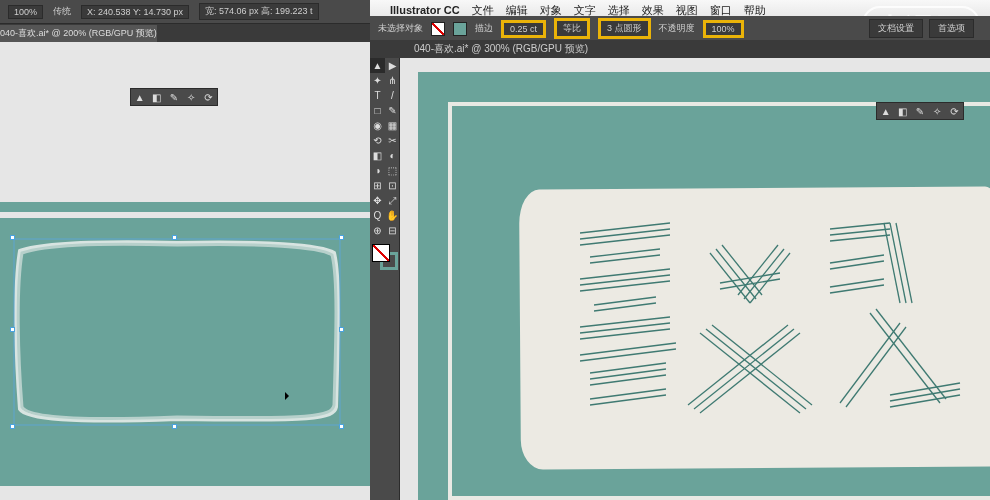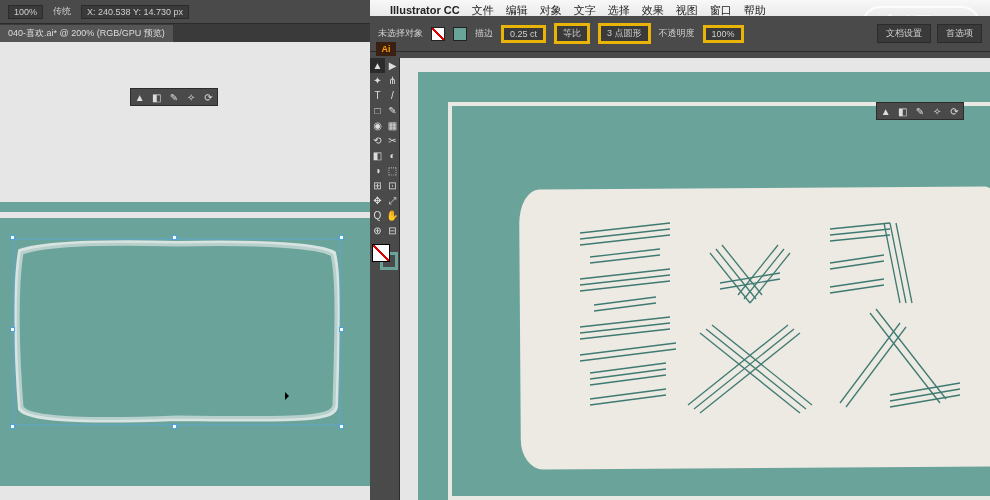--- a/index.html
+++ b/index.html
@@ -30,21 +30,21 @@
   position: absolute; left: 0; top: 0; right: 0; height: 24px;
   background: #4a4a4a; border-bottom: 1px solid #2b2b2b;
   display: flex; align-items: center; gap: 10px; padding: 0 8px;
   color: #cfcfcf; font-size: 9px;
 }
 .win-left .optbar .chip { background: #3a3a3a; padding: 1px 5px; border: 1px solid #2b2b2b; }
 .win-left .tabbar {
   position: absolute; left: 0; top: 24px; right: 0; height: 18px;
   background: #3a3a3a; display: flex; align-items: center;
 }
-.win-left .tab { background: #555; padding: 2px 8px; font-size: 9px; color: #ddd; }
+.win-left .tab { background: #555; padding: 2px 0; font-size: 9px; color: #ddd; }
 .win-left .canvas {
   position: absolute; left: 0; top: 42px; right: 0; bottom: 0;
   background: #e6e6e6; overflow: hidden;
 }
 
 .left-green-top { position: absolute; left: 0; top: 160px; right: 0; height: 10px; background: #6aa39a; }
 .left-green-band { position: absolute; left: 0; top: 176px; right: 0; bottom: 0; background: #6aa39a; }
 .left-green-bottom { position: absolute; left: 0; bottom: 0; right: 0; height: 14px; background: #e6e6e6; }
 .left-green-bottom2 { position: absolute; left: 0; bottom: 14px; right: 0; height: 8px; background: #6aa39a; }
 .sketchbox {
@@ -60,31 +60,31 @@
   border: 1px solid #2b2b2b;
 }
 .mini-toolbar .mi { width: 12px; height: 12px; display: flex; align-items: center; justify-content: center; color: #ddd; font-size: 10px; }
 
 
 .win-right {
   position: absolute; left: 370px; top: 16px; right: 0; bottom: 0;
   background: #4a4a4a;
 }
 .win-right .optbar {
-  position: absolute; left: 0; top: 0; right: 0; height: 36px;
+  position: absolute; left: 0; top: 0; right: 0; height: 26px;
   background: #4a4a4a; border-bottom: 1px solid #2b2b2b;
   display: flex; align-items: center; gap: 8px; padding: 0 8px;
   color: #cfcfcf; font-size: 9px;
 }
 .swatch { width: 14px; height: 14px; border: 1px solid #222; }
 .swatch.none { background: #fff; position: relative; }
 .swatch.none::after { content: ""; position: absolute; inset: 0; background: linear-gradient(to top right, transparent 45%, #d00 45%, #d00 55%, transparent 55%); }
 .swatch.teal { background: #6aa39a; }
 .pill { background: #3a3a3a; border: 3px solid #eab308; padding: 1px 6px; }
-.rbtn { position: absolute; right: 0; display: flex; gap: 6px; padding-right: 8px; }
+.rbtn { position: absolute; right: 0; display: flex; gap: 6px; padding-right: 16px; }
 .rbtn .b { background: #3a3a3a; border: 1px solid #2b2b2b; padding: 2px 8px; }
 
 .win-right .tabbar {
   position: absolute; left: 0; top: 24px; right: 0; height: 18px;
   background: #3a3a3a; display: flex; align-items: center; padding-left: 44px;
 }
 .ai-badge { position: absolute; left: 6px; top: 26px; width: 20px; height: 14px; background: #3a2010; color: #ff9a00; font-size: 9px; font-weight: 700; display: flex; align-items: center; justify-content: center; }
 
 
 .tools {
@@ -156,20 +156,21 @@
   <span>帮助</span>
 </div>
 
 <div class="watermark">虎课网</div>
 
 <div class="win-left">
   <div class="optbar">
     <span class="chip">100%</span>
     <span>传统</span>
     <span class="chip">X: 240.538   Y: 14.730 px</span>
+    <span class="chip">宽: 574.06 px   高: 199.223 t</span>
   </div>
   <div class="tabbar">
     <div class="tab">040-喜欢.ai* @ 200% (RGB/GPU 预览)</div>
   </div>
   <div class="canvas">
     <div class="left-green-top"></div>
     <div class="left-green-band"></div>
     <div class="left-green-bottom2"></div>
     <div class="left-green-bottom"></div>
 
@@ -210,20 +211,23 @@
     <span class="pill">等比</span>
     <span class="pill">3 点圆形</span>
     <span>不透明度</span>
     <span class="pill">100%</span>
     <div class="rbtn">
       <span class="b">文档设置</span>
       <span class="b">首选项</span>
     </div>
   </div>
   <div class="ai-badge">Ai</div>
+  <div class="tabbar">
+    <div class="tab">040-喜欢.ai* @ 300% (RGB/GPU 预览)</div>
+  </div>
 
   <div class="tools">
     <div class="toolcol">
       <div class="tool sel">▲</div>
       <div class="tool">▶</div>
       <div class="tool">✦</div>
       <div class="tool">⋔</div>
       <div class="tool">T</div>
       <div class="tool">/</div>
       <div class="tool">□</div>

